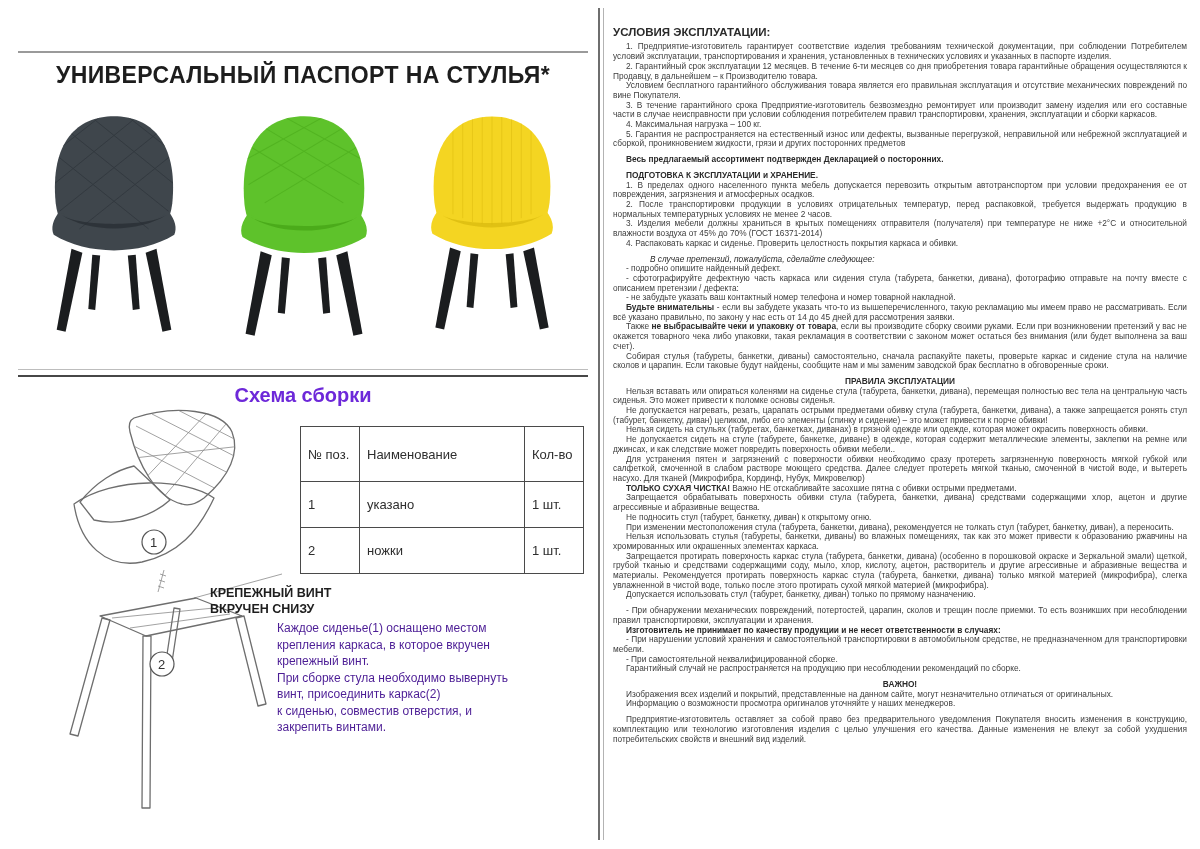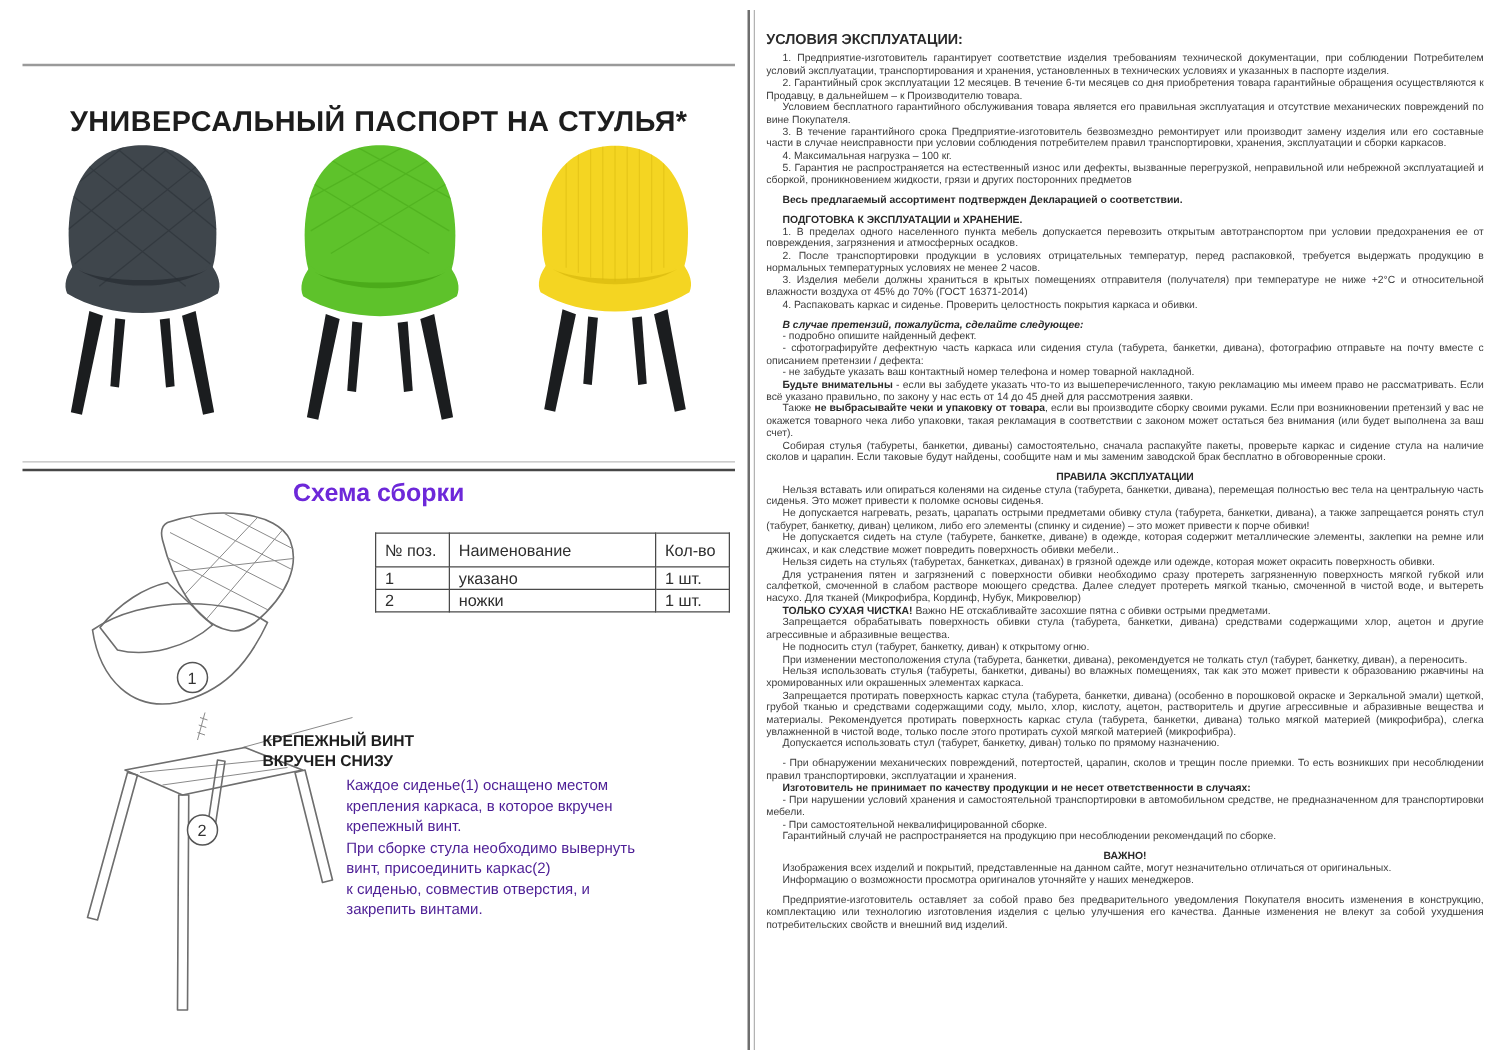--- a/index.html
+++ b/index.html
@@ -2,53 +2,53 @@
 <html lang="ru"><head>
 <meta charset="utf-8">
 <style>
   html,body{margin:0;padding:0;background:#e8e8e8;}
   #page{position:relative;width:1200px;height:849px;background:#ffffff;margin:0 auto;
         font-family:"Liberation Sans", sans-serif;color:#333;overflow:hidden;
         box-shadow:0 0 0 1px #cfcfcf;}
   
   .top-rule{position:absolute;left:18px;top:51px;width:570px;height:2px;background:#9a9a9a;}
   .page-title{position:absolute;left:20px;top:62px;width:566px;text-align:center;
-              font-size:23px;font-weight:bold;color:#1d1d1d;letter-spacing:.4px;margin-top:22px;}
+              font-size:23px;font-weight:bold;color:#1d1d1d;letter-spacing:.4px;}
   .chairs-row{position:absolute;left:30px;top:100px;width:545px;height:265px;
               display:flex;justify-content:space-between;align-items:flex-start;}
   .chairs-row svg{display:block;}
   .sec-divider-a{position:absolute;left:18px;top:369px;width:570px;height:1px;background:#bdbdbd;}
   .sec-divider-b{position:absolute;left:18px;top:375px;width:570px;height:2px;background:#474747;}
   .assembly-title{position:absolute;left:20px;top:384px;width:566px;text-align:center;
                   font-size:20px;font-weight:bold;color:#6d28d9;}
   .assembly-svg{position:absolute;left:46px;top:402px;}
   .parts-table{position:absolute;left:300px;top:426px;border-collapse:collapse;
                font-size:13px;color:#2e2e2e;}
-  .parts-table th,.parts-table td{border:1.4px solid #4a4a4a;padding:1px 7px;text-align:left;
+  .parts-table th,.parts-table td{border:1.4px solid #4a4a4a;padding:15px 7px;text-align:left;
                font-weight:normal;}
   .parts-table th{height:24px;}
   .parts-table td{height:15px;}
   .col-num{width:44px;} .col-name{width:150px;} .col-qty{width:44px;}
   .screw-note{position:absolute;left:210px;top:585px;width:135px;font-size:12.5px;
               font-weight:bold;color:#1e1e1e;line-height:1.3;white-space:pre-line;}
   .assembly-text{position:absolute;left:277px;top:620px;width:318px;font-size:12px;
                  line-height:1.38;color:#4c1d95;white-space:pre-line;}
   
   .v-divider-a{position:absolute;left:598px;top:8px;width:2px;height:832px;background:#6e6e6e;}
   .v-divider-b{position:absolute;left:603px;top:8px;width:1px;height:832px;background:#b3b3b3;}
   
   .right-col{position:absolute;left:613px;top:26px;width:574px;height:816px;overflow:hidden;
              font-size:8.3px;line-height:1.17;color:#3c3c3c;}
   .right-col p{margin:0;}
   .p{text-align:justify;text-indent:13px;}
   .hc-lg{text-align:left;font-weight:bold;font-size:11.5px;color:#222;margin-bottom:3px !important;}
   .hc{text-align:center;font-weight:bold;color:#222;}
   .sp{height:6px;}
   .b{font-weight:bold;color:#2a2a2a;}
-  .bi{font-weight:bold;font-style:italic;color:#2a2a2a;}
+  .bi{font-weight:normal;font-style:italic;color:#2a2a2a;margin-left:24px;}
   .line-art{stroke:#6e6e6e;fill:none;stroke-width:1.3;stroke-linejoin:round;stroke-linecap:round;}
   .line-art-thin{stroke:#8a8a8a;fill:none;stroke-width:.8;}
   .marker-circle{stroke:#555;fill:#fff;stroke-width:1.2;}
   .marker-text{font-size:13px;fill:#333;font-family:"Liberation Sans",sans-serif;}
 </style>
 </head>
 <body>
 
 <div id="page">
 
@@ -198,41 +198,41 @@
 
   <div class="right-col" id="right-col">
       <p class="hc-lg"><span class="b">УСЛОВИЯ ЭКСПЛУАТАЦИИ:</span></p>
       <p class="p"><span>1. Предприятие-изготовитель гарантирует соответствие изделия требованиям технической документации, при соблюдении Потребителем условий эксплуатации, транспортирования и хранения, установленных в технических условиях и указанных в паспорте изделия.</span></p>
       <p class="p"><span>2. Гарантийный срок эксплуатации 12 месяцев. В течение 6-ти месяцев со дня приобретения товара гарантийные обращения осуществляются к Продавцу, в дальнейшем – к Производителю товара.</span></p>
       <p class="p"><span>Условием бесплатного гарантийного обслуживания товара является его правильная эксплуатация и отсутствие механических повреждений по вине Покупателя.</span></p>
       <p class="p"><span>3. В течение гарантийного срока Предприятие-изготовитель безвозмездно ремонтирует или производит замену изделия или его составные части в случае неисправности при условии соблюдения потребителем правил транспортировки, хранения, эксплуатации и сборки каркасов.</span></p>
       <p class="p"><span>4. Максимальная нагрузка – 100 кг.</span></p>
       <p class="p"><span>5. Гарантия не распространяется на естественный износ или дефекты, вызванные перегрузкой, неправильной или небрежной эксплуатацией и сборкой, проникновением жидкости, грязи и других посторонних предметов</span></p>
       <div class="sp"></div>
-      <p class="p"><span class="b">Весь предлагаемый ассортимент подтвержден Декларацией о соответствии.</span></p>
+      <p class="p"><span class="b">Весь предлагаемый ассортимент подтвержден Декларацией о посторонних.</span></p>
       <div class="sp"></div>
       <p class="p"><span class="b">ПОДГОТОВКА К ЭКСПЛУАТАЦИИ и ХРАНЕНИЕ.</span></p>
       <p class="p"><span>1. В пределах одного населенного пункта мебель допускается перевозить открытым автотранспортом при условии предохранения ее от повреждения, загрязнения и атмосферных осадков.</span></p>
       <p class="p"><span>2. После транспортировки продукции в условиях отрицательных температур, перед распаковкой, требуется выдержать продукцию в нормальных температурных условиях не менее 2 часов.</span></p>
       <p class="p"><span>3. Изделия мебели должны храниться в крытых помещениях отправителя (получателя) при температуре не ниже +2°С и относительной влажности воздуха от 45% до 70% (ГОСТ 16371-2014)</span></p>
       <p class="p"><span>4. Распаковать каркас и сиденье. Проверить целостность покрытия каркаса и обивки.</span></p>
       <div class="sp"></div>
       <p class="p"><span class="bi">В случае претензий, пожалуйста, сделайте следующее:</span></p>
       <p class="p"><span>- подробно опишите найденный дефект.</span></p>
       <p class="p"><span>- сфотографируйте дефектную часть каркаса или сидения стула (табурета, банкетки, дивана), фотографию отправьте на почту вместе с описанием претензии / дефекта:</span></p>
       <p class="p"><span>- не забудьте указать ваш контактный номер телефона и номер товарной накладной.</span></p>
       <p class="p"><span class="b">Будьте внимательны</span><span> - если вы забудете указать что-то из вышеперечисленного, такую рекламацию мы имеем право не рассматривать. Если всё указано правильно, по закону у нас есть от 14 до 45 дней для рассмотрения заявки.</span></p>
       <p class="p"><span>Также </span><span class="b">не выбрасывайте чеки и упаковку от товара</span><span>, если вы производите сборку своими руками. Если при возникновении претензий у вас не окажется товарного чека либо упаковки, такая рекламация в соответствии с законом может остаться без внимания (или будет выполнена за ваш счет).</span></p>
       <p class="p"><span>Собирая стулья (табуреты, банкетки, диваны) самостоятельно, сначала распакуйте пакеты, проверьте каркас и сидение стула на наличие сколов и царапин. Если таковые будут найдены, сообщите нам и мы заменим заводской брак бесплатно в обговоренные сроки.</span></p>
       <div class="sp"></div>
       <p class="hc"><span class="b">ПРАВИЛА ЭКСПЛУАТАЦИИ</span></p>
       <p class="p"><span>Нельзя вставать или опираться коленями на сиденье стула (табурета, банкетки, дивана), перемещая полностью вес тела на центральную часть сиденья. Это может привести к поломке основы сиденья.</span></p>
       <p class="p"><span>Не допускается нагревать, резать, царапать острыми предметами обивку стула (табурета, банкетки, дивана), а также запрещается ронять стул (табурет, банкетку, диван) целиком, либо его элементы (спинку и сидение) – это может привести к порче обивки!</span></p>
+      <p class="p"><span>Нельзя сидеть на стульях (табуретах, банкетках, диванах) в грязной одежде или одежде, которая может окрасить поверхность обивки.</span></p>
       <p class="p"><span>Не допускается сидеть на стуле (табурете, банкетке, диване) в одежде, которая содержит металлические элементы, заклепки на ремне или джинсах, и как следствие может повредить поверхность обивки мебели..</span></p>
-      <p class="p"><span>Нельзя сидеть на стульях (табуретах, банкетках, диванах) в грязной одежде или одежде, которая может окрасить поверхность обивки.</span></p>
       <p class="p"><span>Для устранения пятен и загрязнений с поверхности обивки необходимо сразу протереть загрязненную поверхность мягкой губкой или салфеткой, смоченной в слабом растворе моющего средства. Далее следует протереть мягкой тканью, смоченной в чистой воде, и вытереть насухо. Для тканей (Микрофибра, Кординф, Нубук, Микровелюр)</span></p>
       <p class="p"><span class="b">ТОЛЬКО СУХАЯ ЧИСТКА!</span><span> Важно НЕ отскабливайте засохшие пятна с обивки острыми предметами.</span></p>
       <p class="p"><span>Запрещается обрабатывать поверхность обивки стула (табурета, банкетки, дивана) средствами содержащими хлор, ацетон и другие агрессивные и абразивные вещества.</span></p>
       <p class="p"><span>Не подносить стул (табурет, банкетку, диван) к открытому огню.</span></p>
       <p class="p"><span>При изменении местоположения стула (табурета, банкетки, дивана), рекомендуется не толкать стул (табурет, банкетку, диван), а переносить.</span></p>
       <p class="p"><span>Нельзя использовать стулья (табуреты, банкетки, диваны) во влажных помещениях, так как это может привести к образованию ржавчины на хромированных или окрашенных элементах каркаса.</span></p>
       <p class="p"><span>Запрещается протирать поверхность каркас стула (табурета, банкетки, дивана) (особенно в порошковой окраске и Зеркальной эмали) щеткой, грубой тканью и средствами содержащими соду, мыло, хлор, кислоту, ацетон, растворитель и другие агрессивные и абразивные вещества и материалы. Рекомендуется протирать поверхность каркас стула (табурета, банкетки, дивана) только мягкой материей (микрофибра), слегка увлажненной в чистой воде, только после этого протирать сухой мягкой материей (микрофибра).</span></p>
       <p class="p"><span>Допускается использовать стул (табурет, банкетку, диван) только по прямому назначению.</span></p>
       <div class="sp"></div>
       <p class="p"><span>- При обнаружении  механических повреждений, потертостей, царапин, сколов и трещин после приемки. То есть возникших при несоблюдении правил транспортировки,  эксплуатации и хранения.</span></p>

